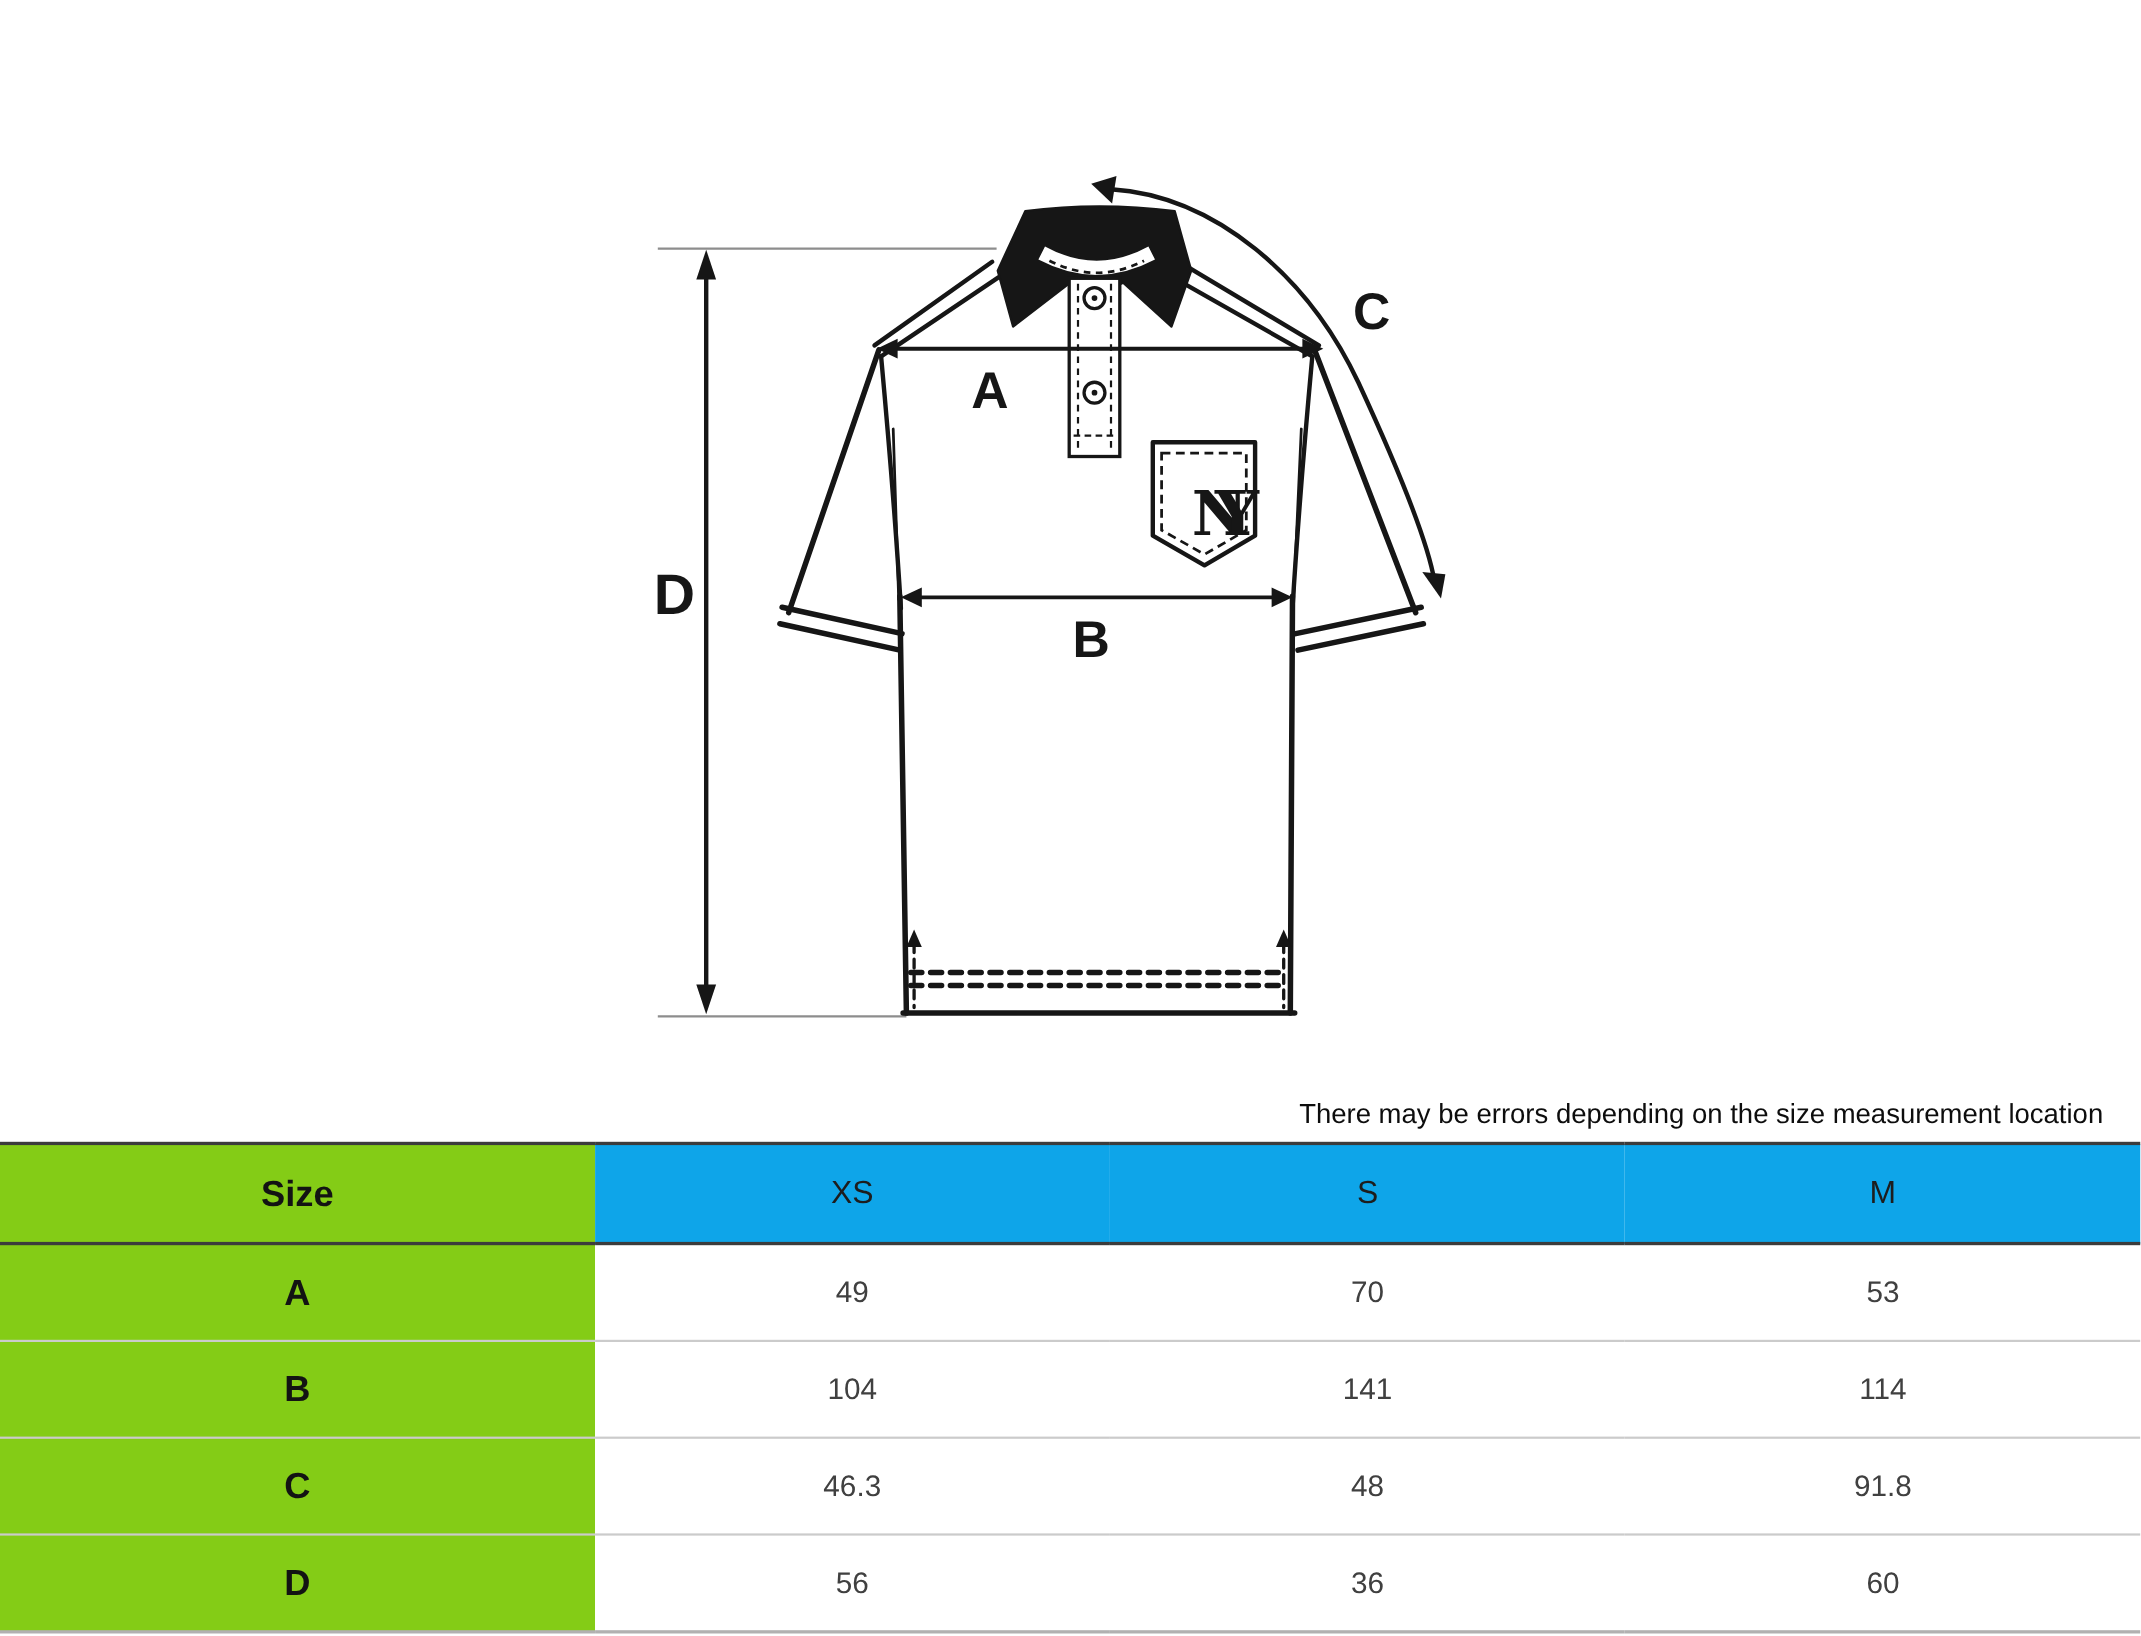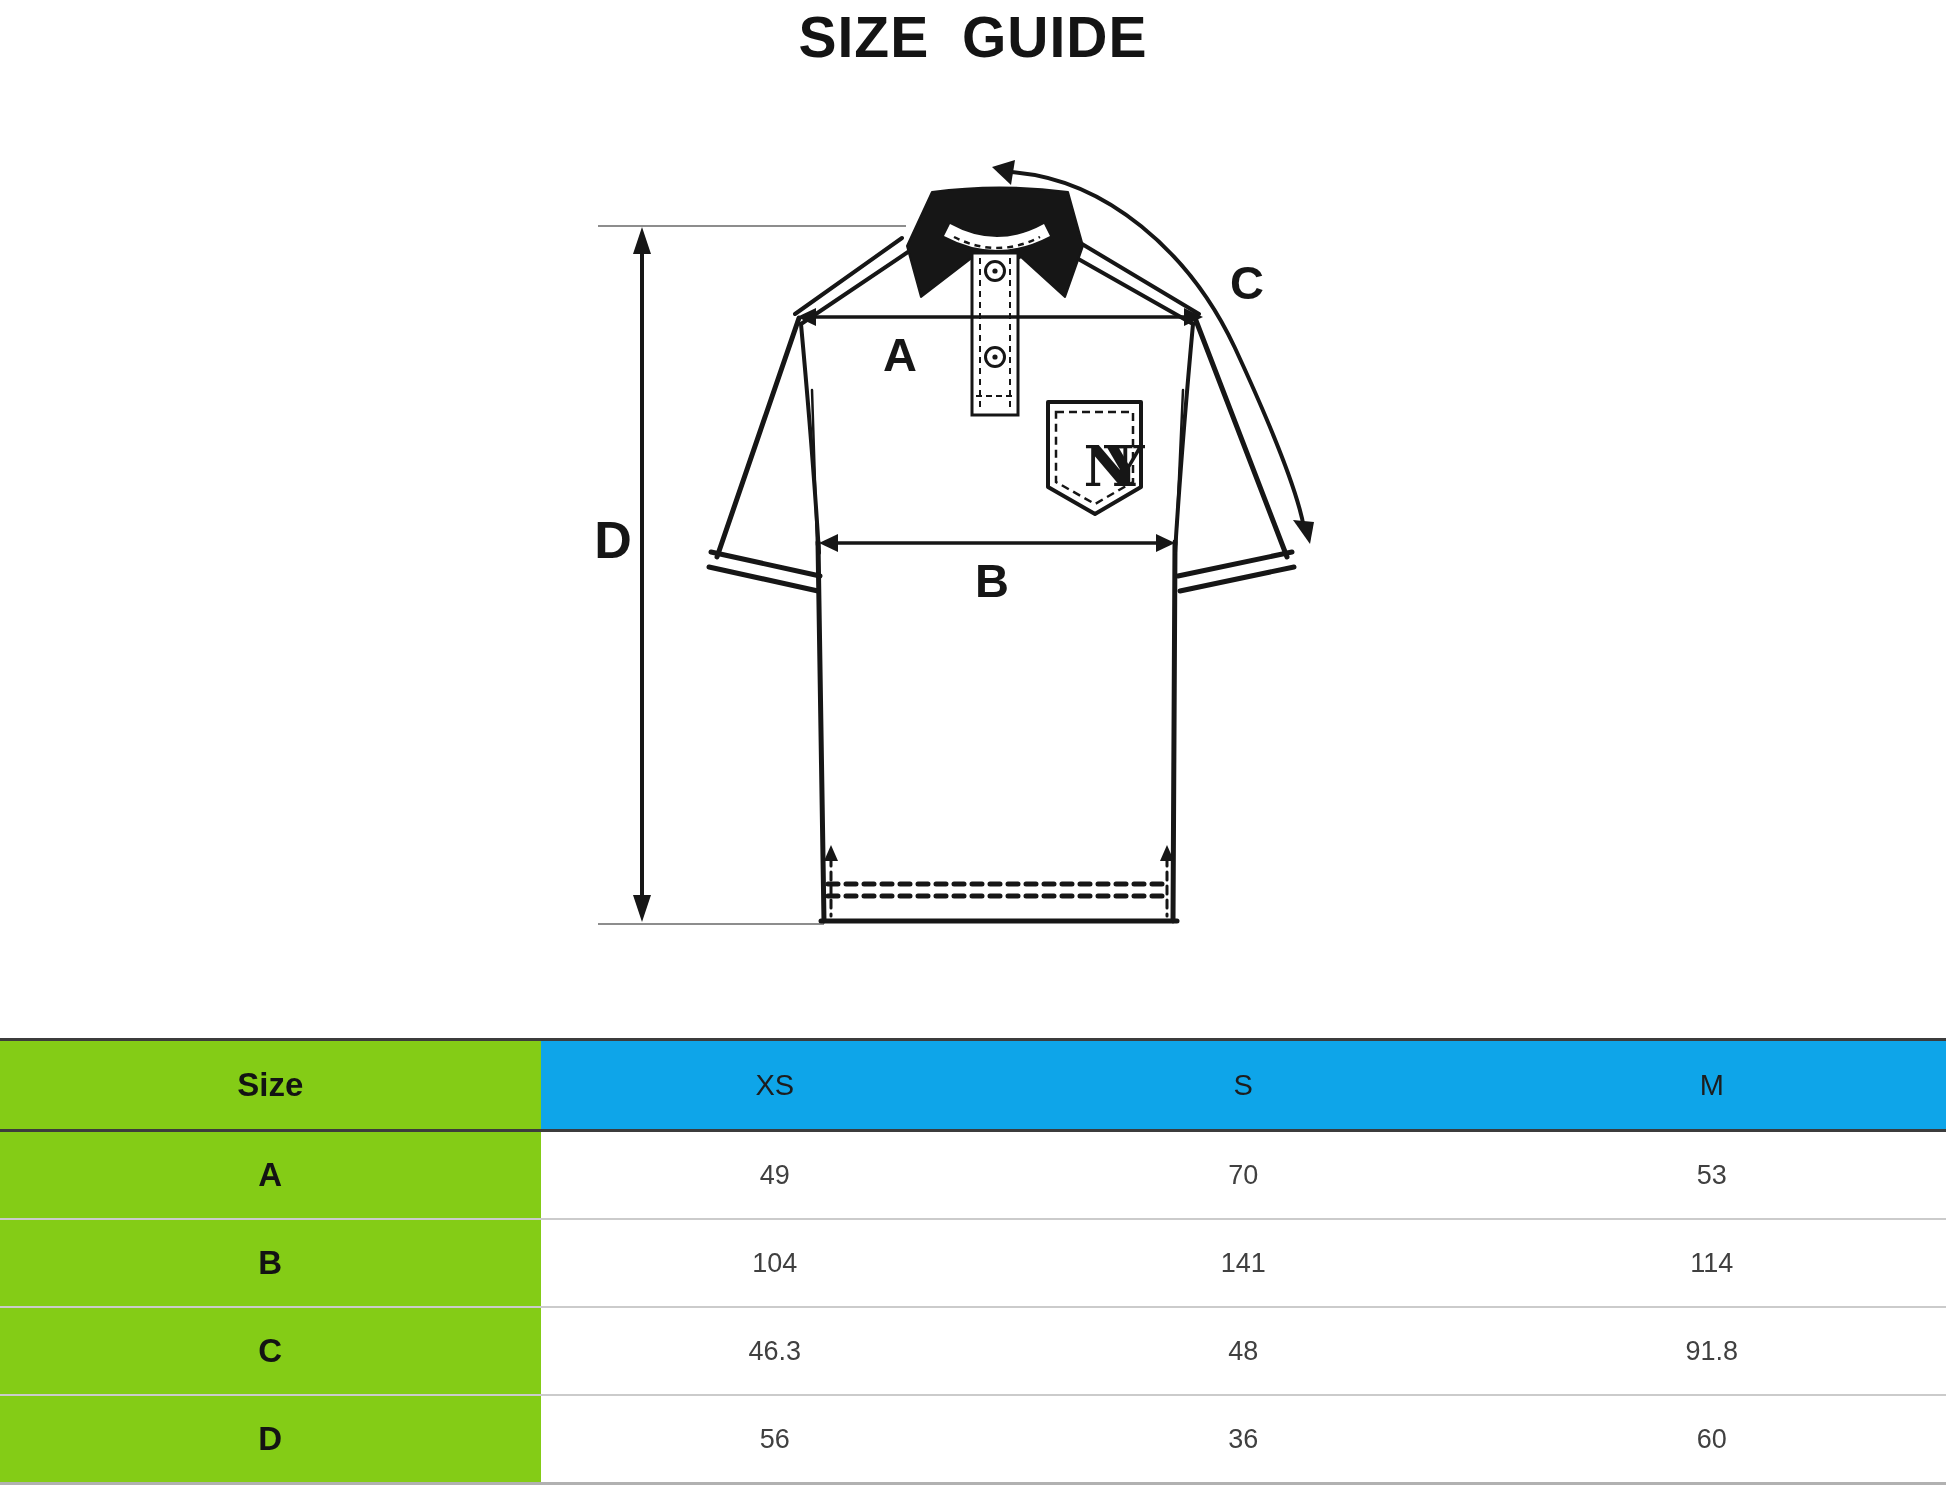--- a/index.html
+++ b/index.html
@@ -47,21 +47,20 @@
     background:#84cc16; font-weight:700; font-size:33px; color:#131313;
   }
   .colhead { font-weight:400; font-size:29px; color:#1d1d1d; background:#0ea5e9; }
   .val { font-weight:400; font-size:27px; color:#404040; background:#ffffff; }
 </style>
 </head>
 <body>
 
 <div class="page">
 
-  <h1 class="title">SIZE GUIDE</h1>
 
   <svg class="diagram" width="1946" height="990" viewBox="0 0 1946 990" xmlns="http://www.w3.org/2000/svg">
 
     <g fill="#161616">
       <line x1="598" y1="226" x2="906" y2="226" stroke="#8d8d8d" stroke-width="2"></line>
       <line x1="598" y1="924" x2="824" y2="924" stroke="#8d8d8d" stroke-width="2"></line>
       <line x1="642" y1="244" x2="642" y2="908" stroke="#161616" stroke-width="4"></line>
       <polygon points="642,227 633,254 651,254"></polygon>
       <polygon points="642,922 633,895 651,895"></polygon>
     </g>
@@ -142,20 +141,21 @@
       <polygon points="992,167 1015,160 1011,185"></polygon>
       <polygon points="1310,544 1293,520 1314,522"></polygon>
     </g>
 
     <text class="lbl" x="900" y="371">A</text>
     <text class="lbl" x="992" y="597">B</text>
     <text class="lbl" x="1247" y="299">C</text>
     <text class="lbl lbl-d" x="613" y="558">D</text>
   </svg>
 
+  <div class="note">There may be errors depending on the size measurement location</div>
 
   <table class="size-table">
     <colgroup>
         <col class="c0">
         <col class="cd">
         <col class="cd">
         <col class="cd">
       </colgroup>
     <thead>
       <tr>

